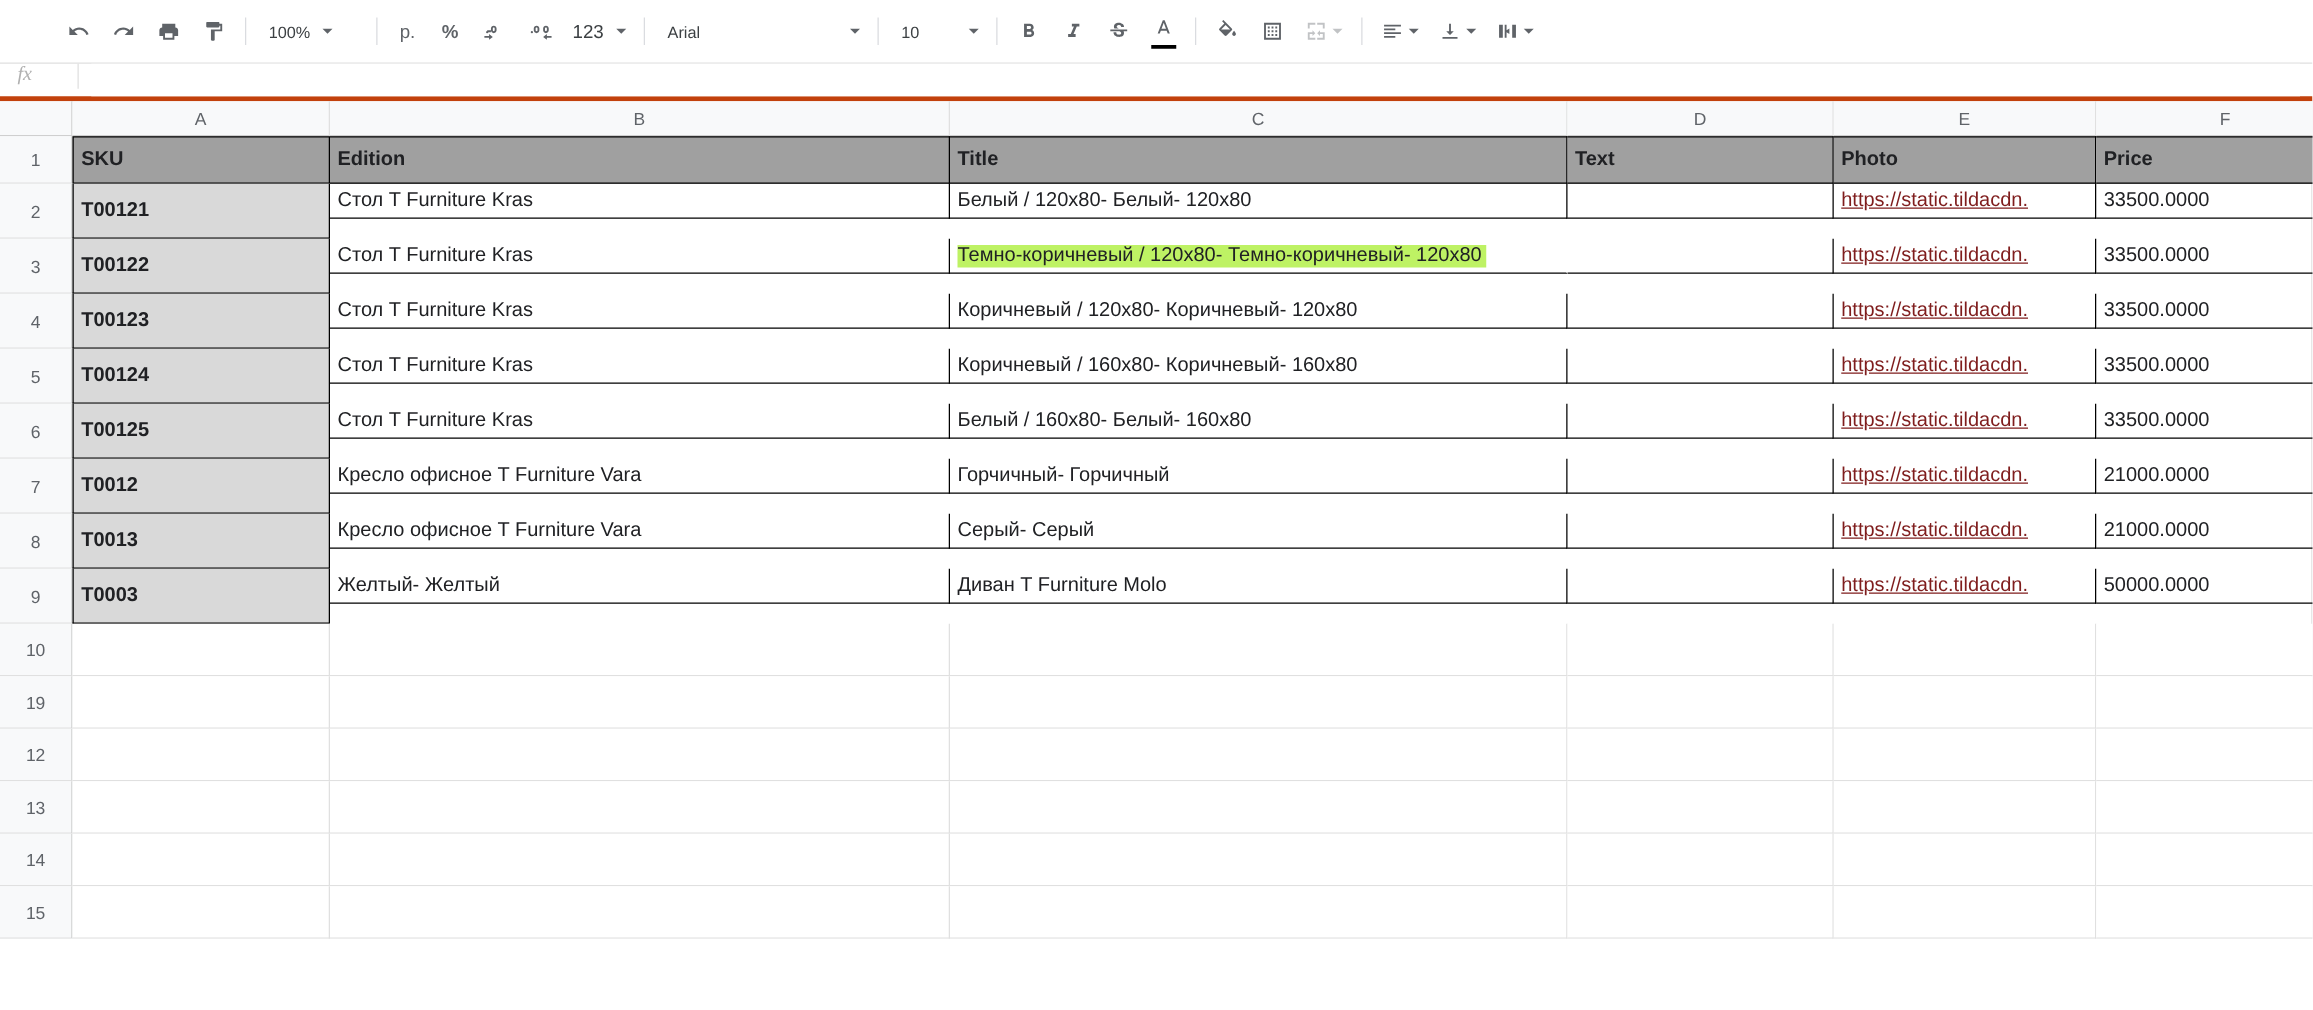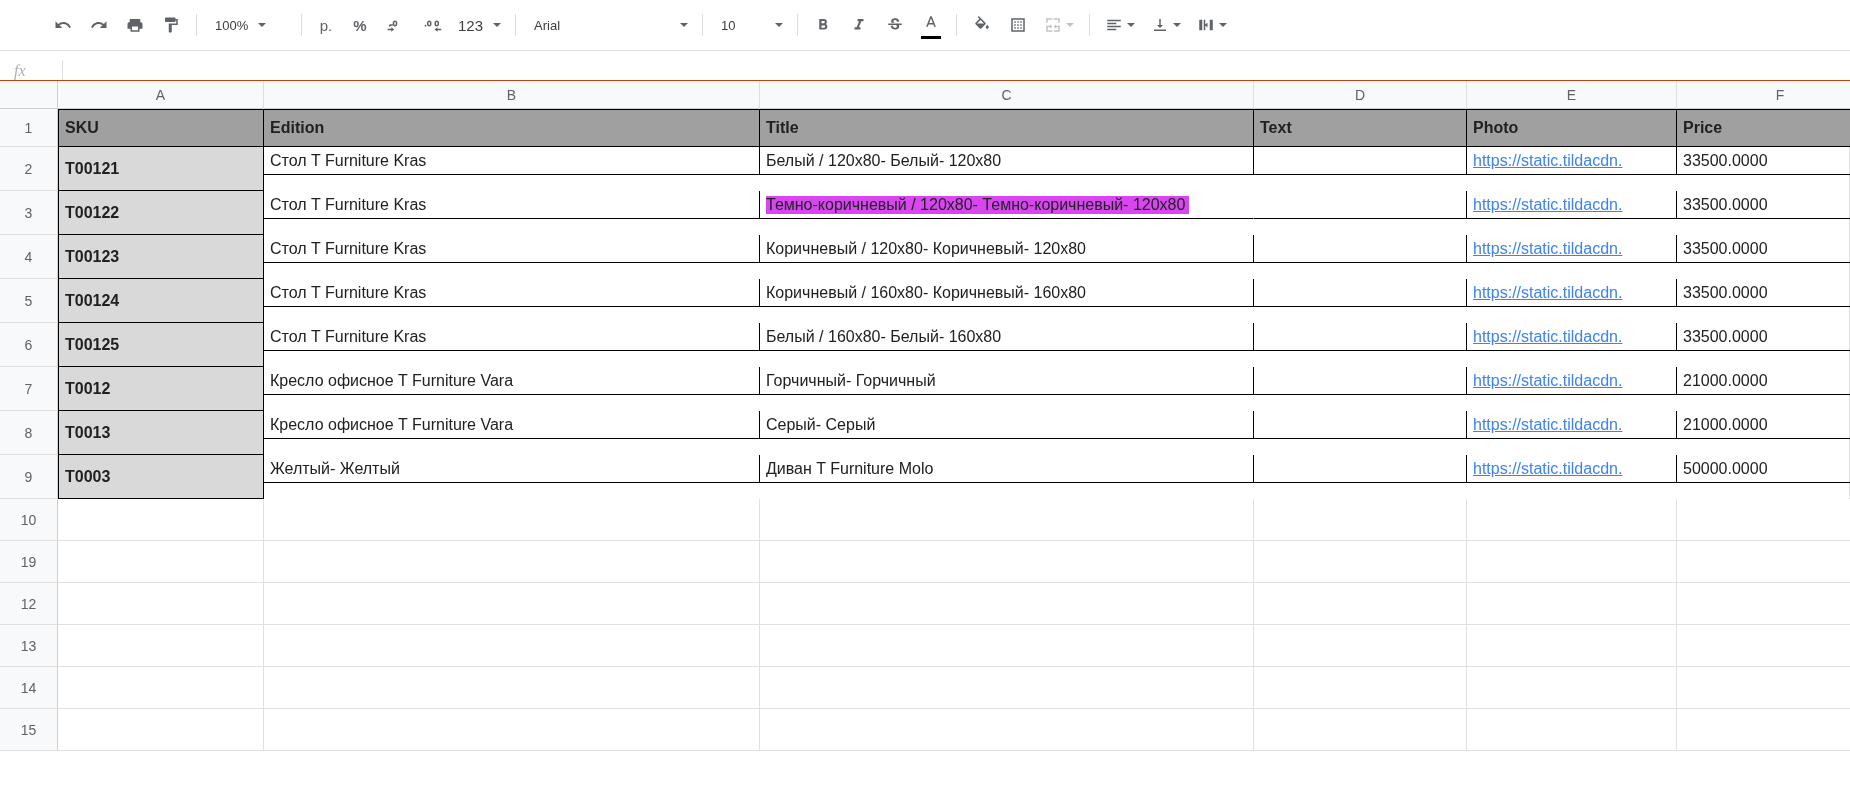--- a/index.html
+++ b/index.html
@@ -24,21 +24,21 @@
     border-top: 4px solid #5f6368; margin-left: 4px;
   }
   .toolbar svg { width: 18px; height: 18px; display: block; }
   .tb-disabled { opacity: 0.38; cursor: default; }
   .text-color-underline {
     position: absolute; bottom: 3px; left: 7px; right: 7px; height: 3px; background: #000;
   }
 
   
   .formula-bar {
-    display: flex; align-items: flex-end; height: 30px; border-bottom: 1px solid #c2410c;
+    display: flex; align-items: flex-start; height: 30px; border-bottom: 4px solid #c2410c;
     padding: 0 10px 0 14px; color: #b0b0b0;
   }
   .fx-label { font-style: italic; font-family: Georgia, serif; font-size: 16px; width: 48px; }
   .fx-input { flex: 1; height: 100%; border: none; outline: none; font-size: 14px; font-family: Arial,sans-serif; }
   .fx-divider { width:1px; height:20px; background:#e0e0e0; margin-right:10px;}
 
   
   .grid {
     display: grid;
     grid-template-columns: 58px 206px 496px 494px 213px 210px 207px;
@@ -66,28 +66,28 @@
     border-right: 1px solid #cfcfcf;
   }
   
   .header-cell { background: #a0a0a0; font-weight: bold; border: 1px solid #000; border-left: none; border-top: 1px solid #000; height: 38px; }
   .header-cell.first { border-left: 1px solid #000; }
   
   .sku-cell { background: #d9d9d9; font-weight: bold; border: 1px solid #000; border-top: none; height: 44px; }
   
   .data-cell { border: 1px solid #000; border-top: none; border-left: none; height: 28px; }
   .data-cell.last-col { border-right: 1px solid #000; }
-  .link { color: #3b82f6; text-decoration: underline; }
+  .link { color: #7f1d1d; text-decoration: underline; }
 
   
   .overflow-c {
     overflow: visible;
   }
   .overflow-c > span {
-    position: relative; z-index: 2; background: #d946ef; padding-right: 4px;
+    position: relative; z-index: 2; background: #bef264; padding-right: 4px;
   }
   
   .empty-cell { background: #fff; }
 </style>
 </head>
 <body>
 
 <div class="toolbar">
   <div style="width:30px"></div>
   <div class="tb-btn">

